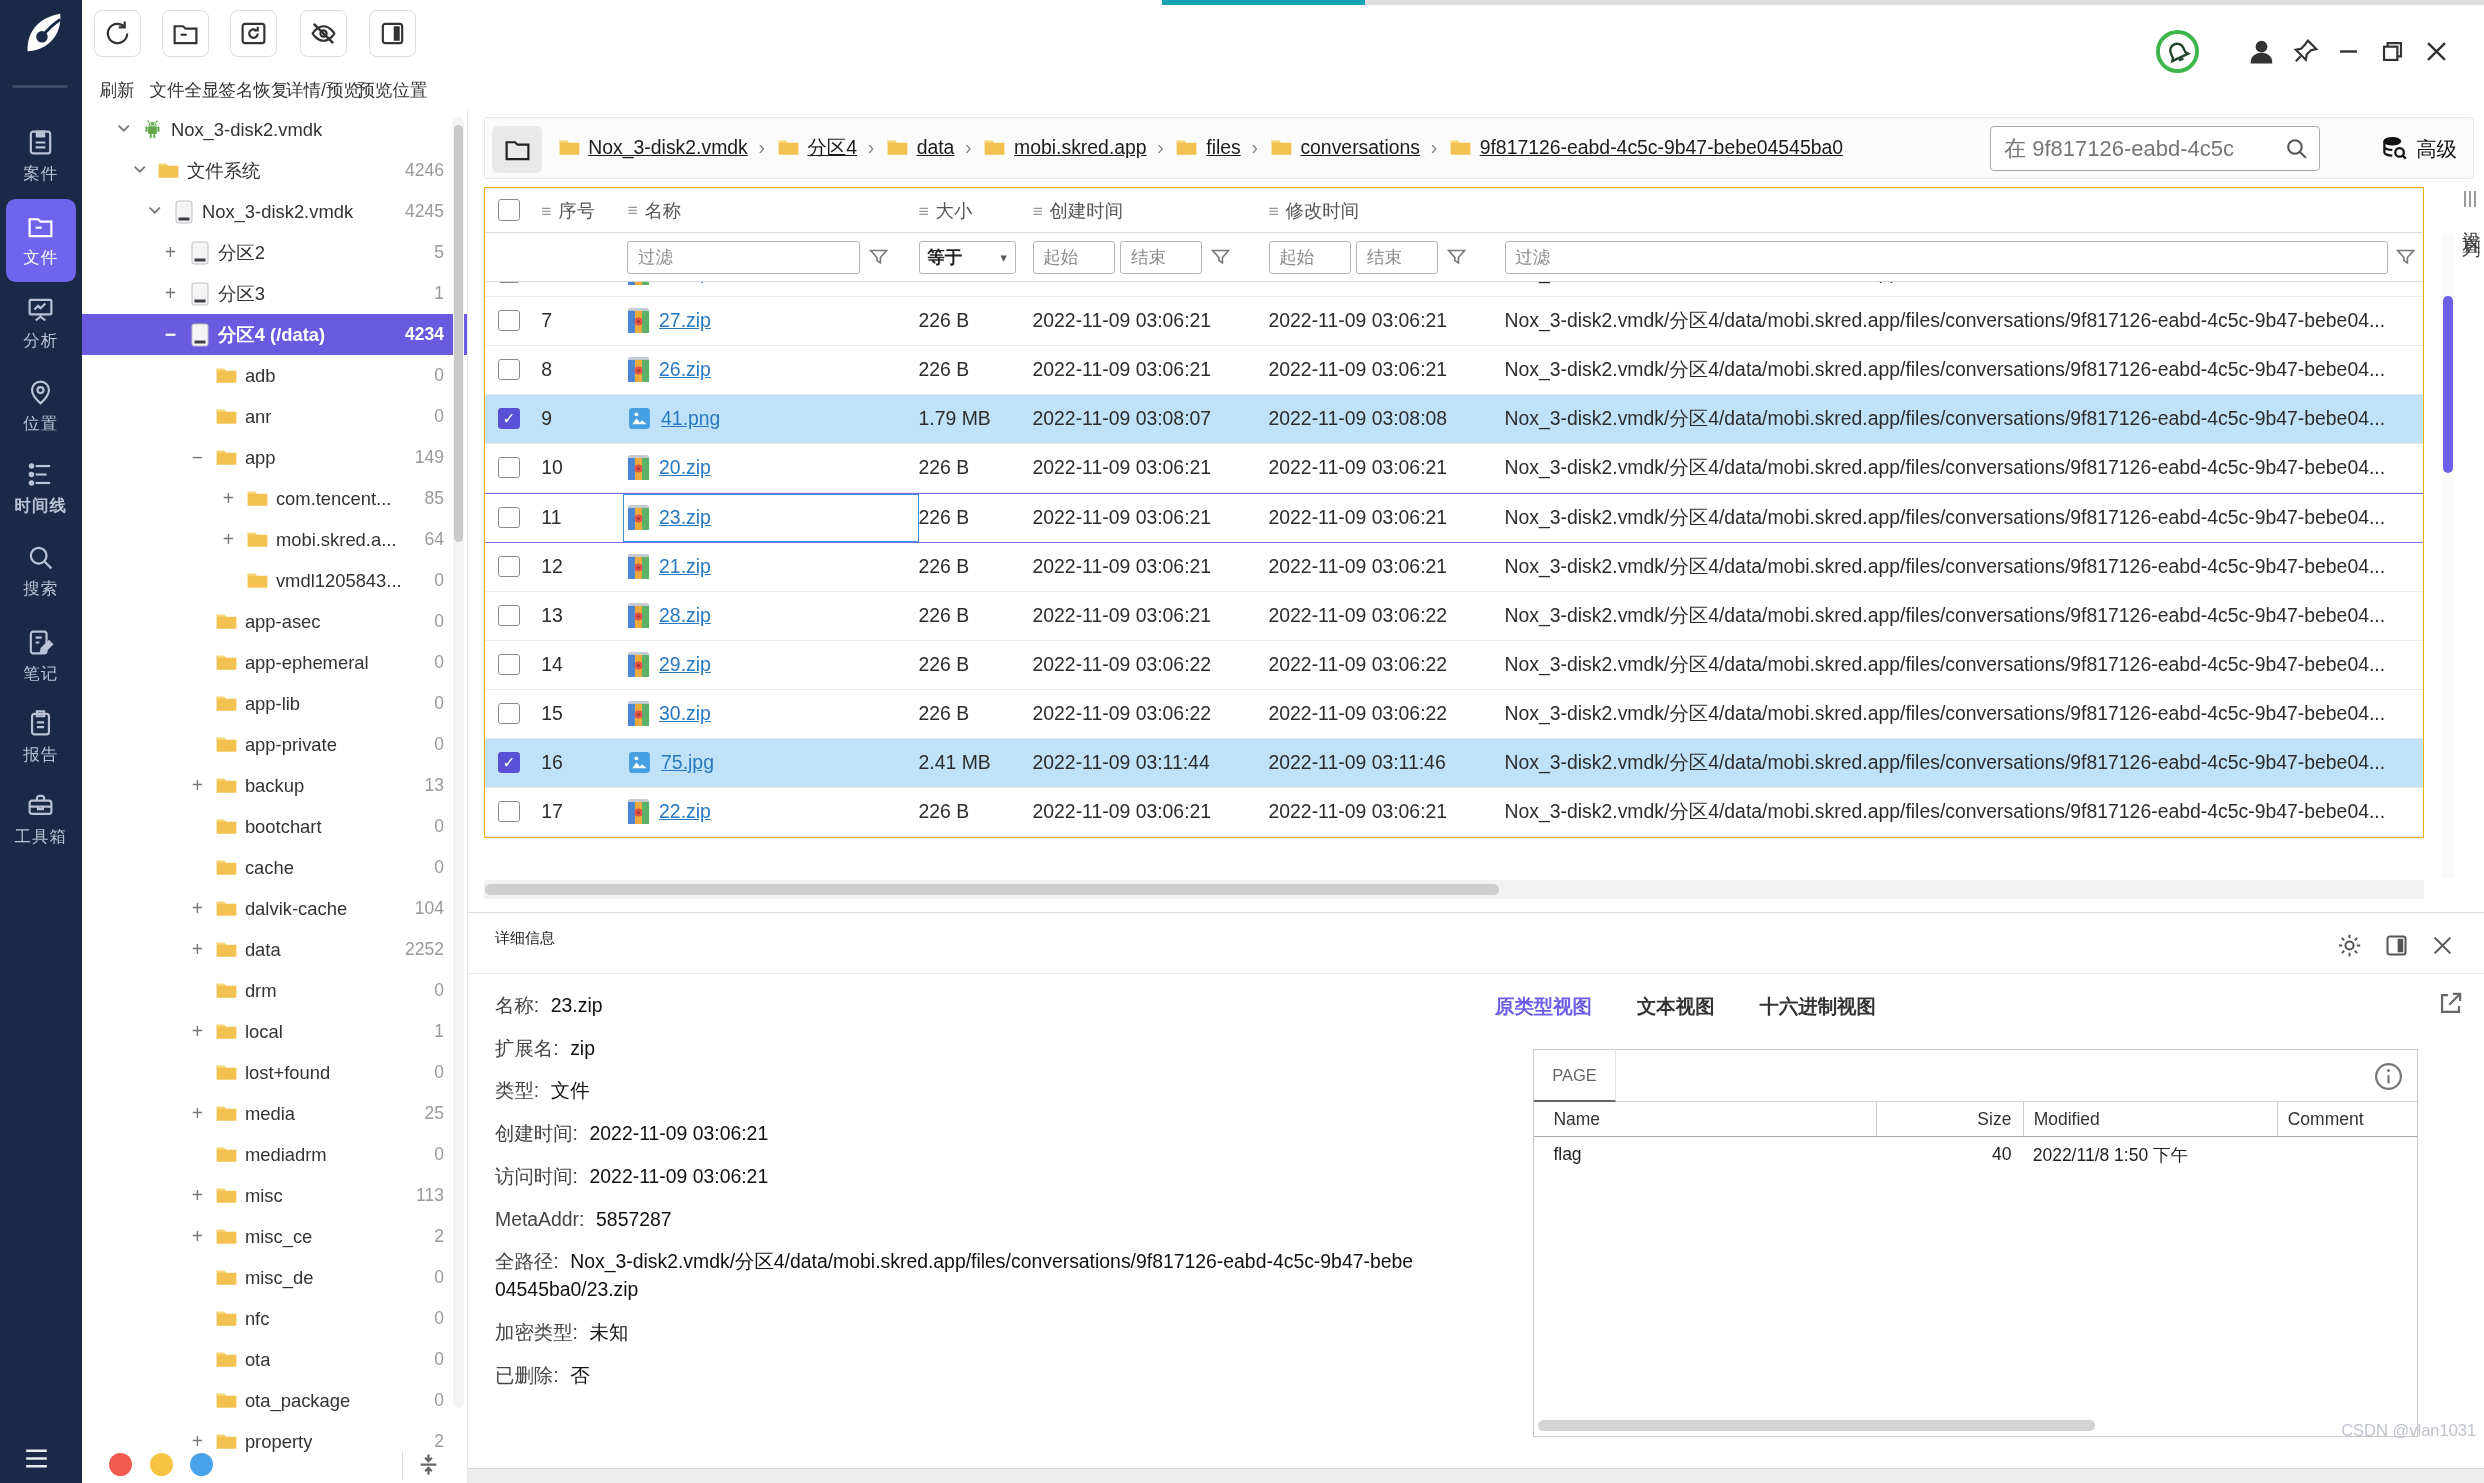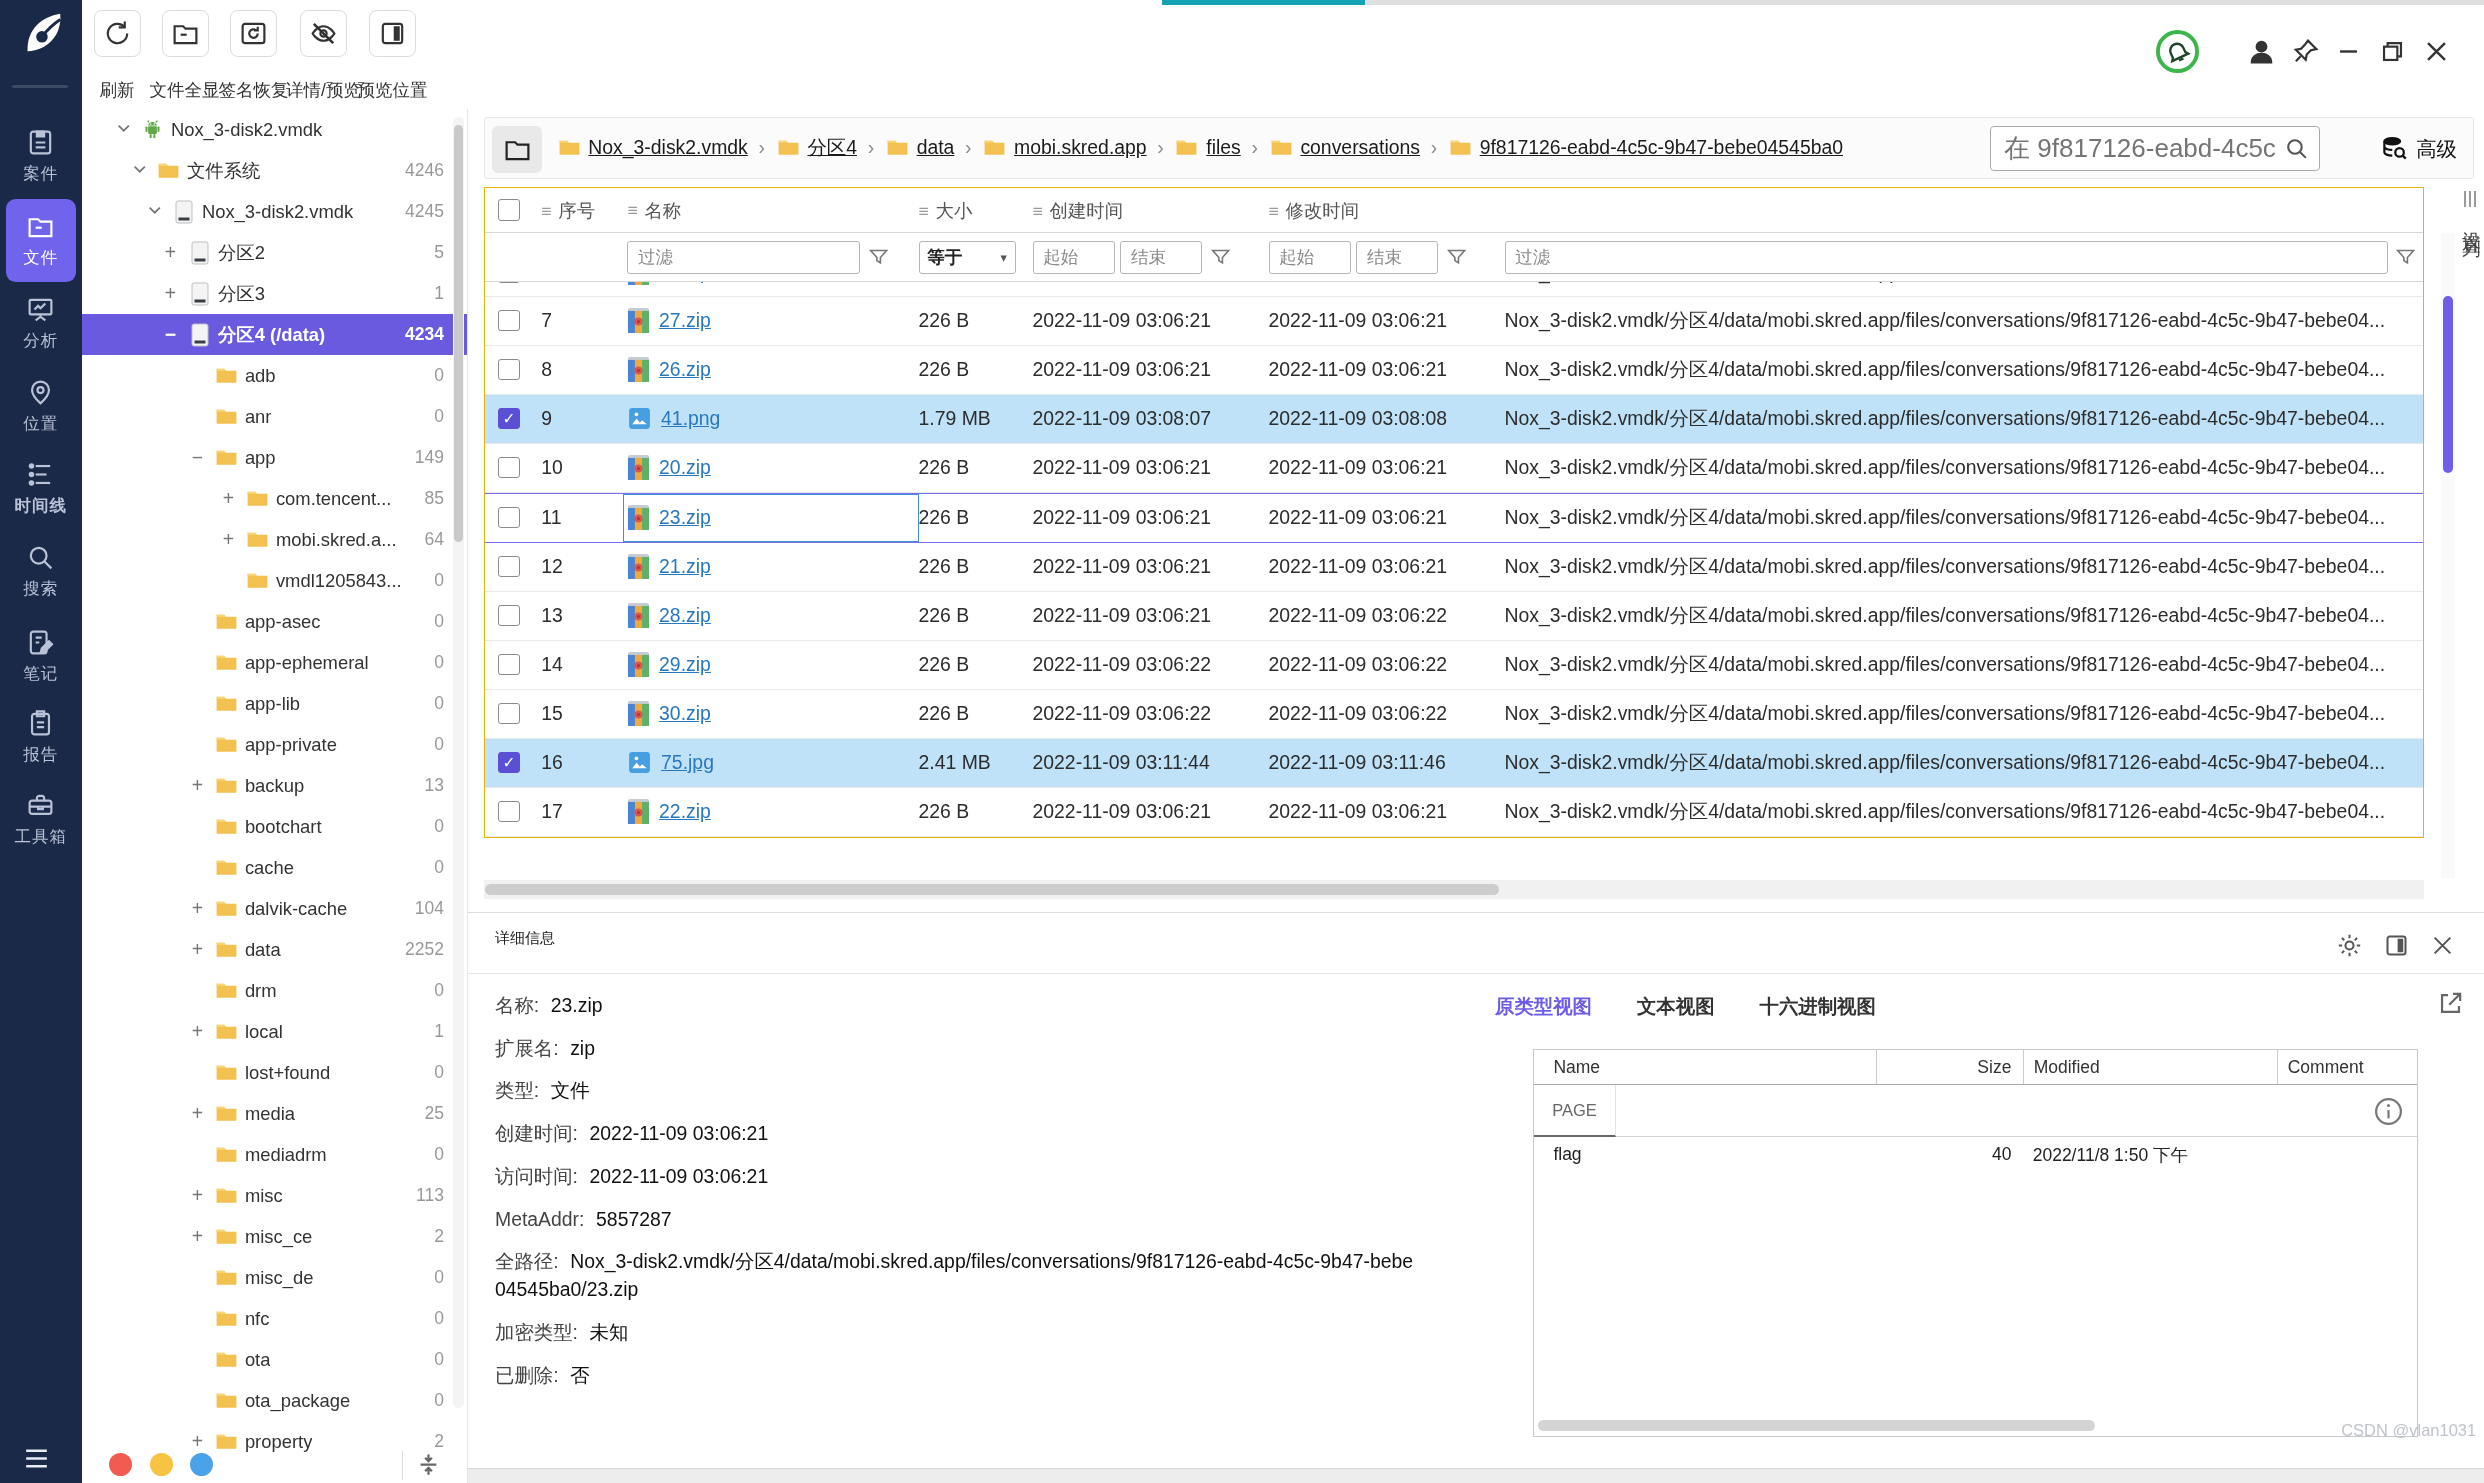--- a/index.html
+++ b/index.html
@@ -53,21 +53,21 @@
   #crumbbar { position:absolute; left:15.5px; top:7.8px; width:1990px; height:62px; background:#fbfbfb;
               border:1px solid #e7e7e7; border-radius:2.9px; }
   #crumb-folder-btn { position:absolute; left:7.8px; top:7.8px; width:50px; height:47px; background:#e9e9e9;
               border-radius:5.8px; display:flex; align-items:center; justify-content:center; color:#222; cursor:pointer; }
   #crumbs { position:absolute; left:72px; top:0; height:60px; display:flex; align-items:center; font-size:19.4px; }
   .crumb { display:flex; align-items:center; cursor:pointer; }
   .crumb .cname { color:#1b1b1b; text-decoration:underline; margin-left:6.8px; white-space:nowrap; }
   .crumb-sep { color:#888; margin:0 10.7px; font-size:19.4px; }
   #searchbox { position:absolute; right:153px; top:8.7px; width:330px; height:45px; border:1px solid #a9a9a9;
                border-radius:3.9px; background:#fff; display:flex; align-items:center; }
-  #searchbox input { flex:1; border:none; outline:none; font-size:26px; color:#9b9b9b; padding:0 5.8px 0 13.6px;
+  #searchbox input { flex:1; border:none; outline:none; font-size:22px; color:#9b9b9b; padding:0 5.8px 0 13.6px;
                background:transparent; font-family:inherit; min-width:0; }
   #search-mag { color:#555; margin-right:9.7px; }
   #advanced { position:absolute; right:15.5px; top:8.7px; height:45px; display:flex; align-items:center; gap:7.8px;
               font-size:20.4px; color:#111; cursor:pointer; }
 
   
   #filetable { position:absolute; left:15.5px; top:78px; width:1940px; border:1px solid #eab308; background:#fff; }
   .cell-cb   { flex:0 0 49px; display:flex; align-items:center; justify-content:center; }
   .cell-num  { flex:0 0 89px; padding-left:7.8px; }
   .cell-name { flex:0 0 296px; display:flex; align-items:center; padding-left:4.9px; }
@@ -1204,36 +1204,36 @@
         <div class="vtab">文本视图</div>
         <div class="vtab">十六进制视图</div>
       </div>
     <span id="ext-icon" class="icn">
       <svg width="29" height="29" viewBox="0 0 24 24" fill="none" stroke="currentColor" stroke-width="1.8">
           <path d="M10 5H5v14h14v-5M14 4h6v6M20 4l-9 9"></path>
         </svg>
     </span>
 
     <div id="pagebox">
-      <div id="pt-head">
-          <div class="ptc-name">Name</div>
-          <div class="ptc-size">Size</div>
-          <div class="ptc-mod">Modified</div>
-          <div class="ptc-com">Comment</div>
-        </div>
       <div id="pagestrip">
         <div id="page-tab">PAGE</div>
         <span id="info-ic" class="icn">
           <svg width="33" height="33" viewBox="0 0 24 24" fill="none" stroke="currentColor" stroke-width="1.6">
               <circle cx="12" cy="12" r="9"></circle>
               <path d="M12 11v6"></path>
               <circle cx="12" cy="7.6" r="1.1" fill="currentColor" stroke="none"></circle>
             </svg>
         </span>
       </div>
+      <div id="pt-head">
+          <div class="ptc-name">Name</div>
+          <div class="ptc-size">Size</div>
+          <div class="ptc-mod">Modified</div>
+          <div class="ptc-com">Comment</div>
+        </div>
       <div id="pt-body">
           <div class="pt-row">
             <div class="ptc-name">flag</div>
             <div class="ptc-size">40</div>
             <div class="ptc-mod">2022/11/8 1:50 下午</div>
             <div class="ptc-com"></div>
           </div>
         </div>
       <div id="pb-hscroll"></div>
     </div>

